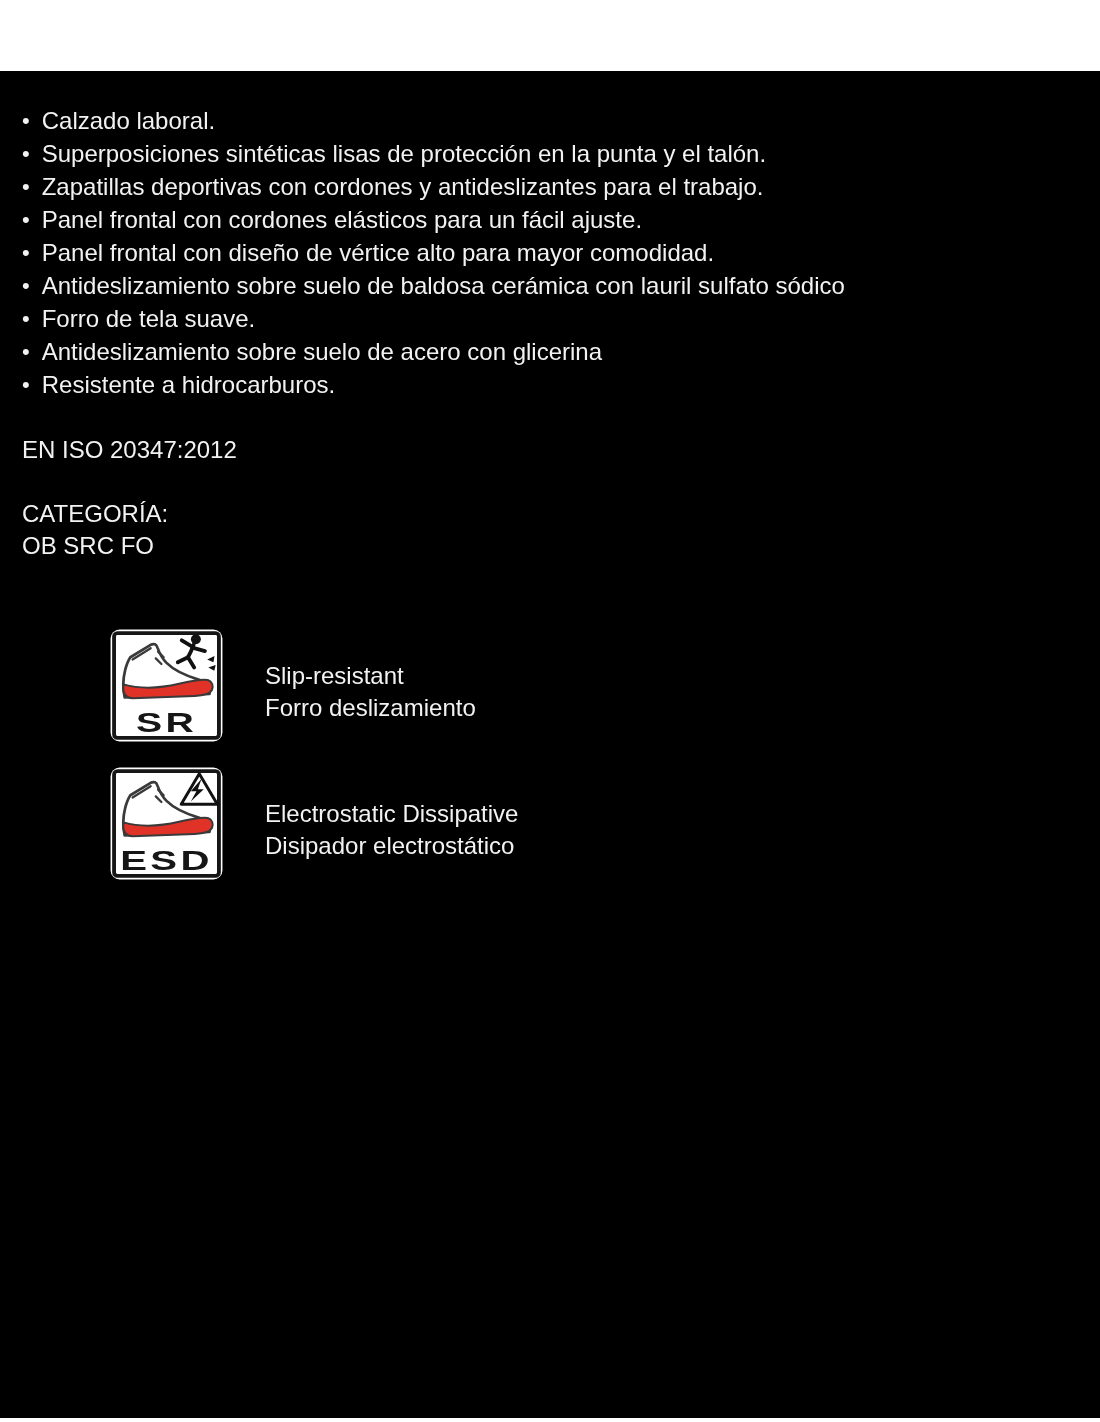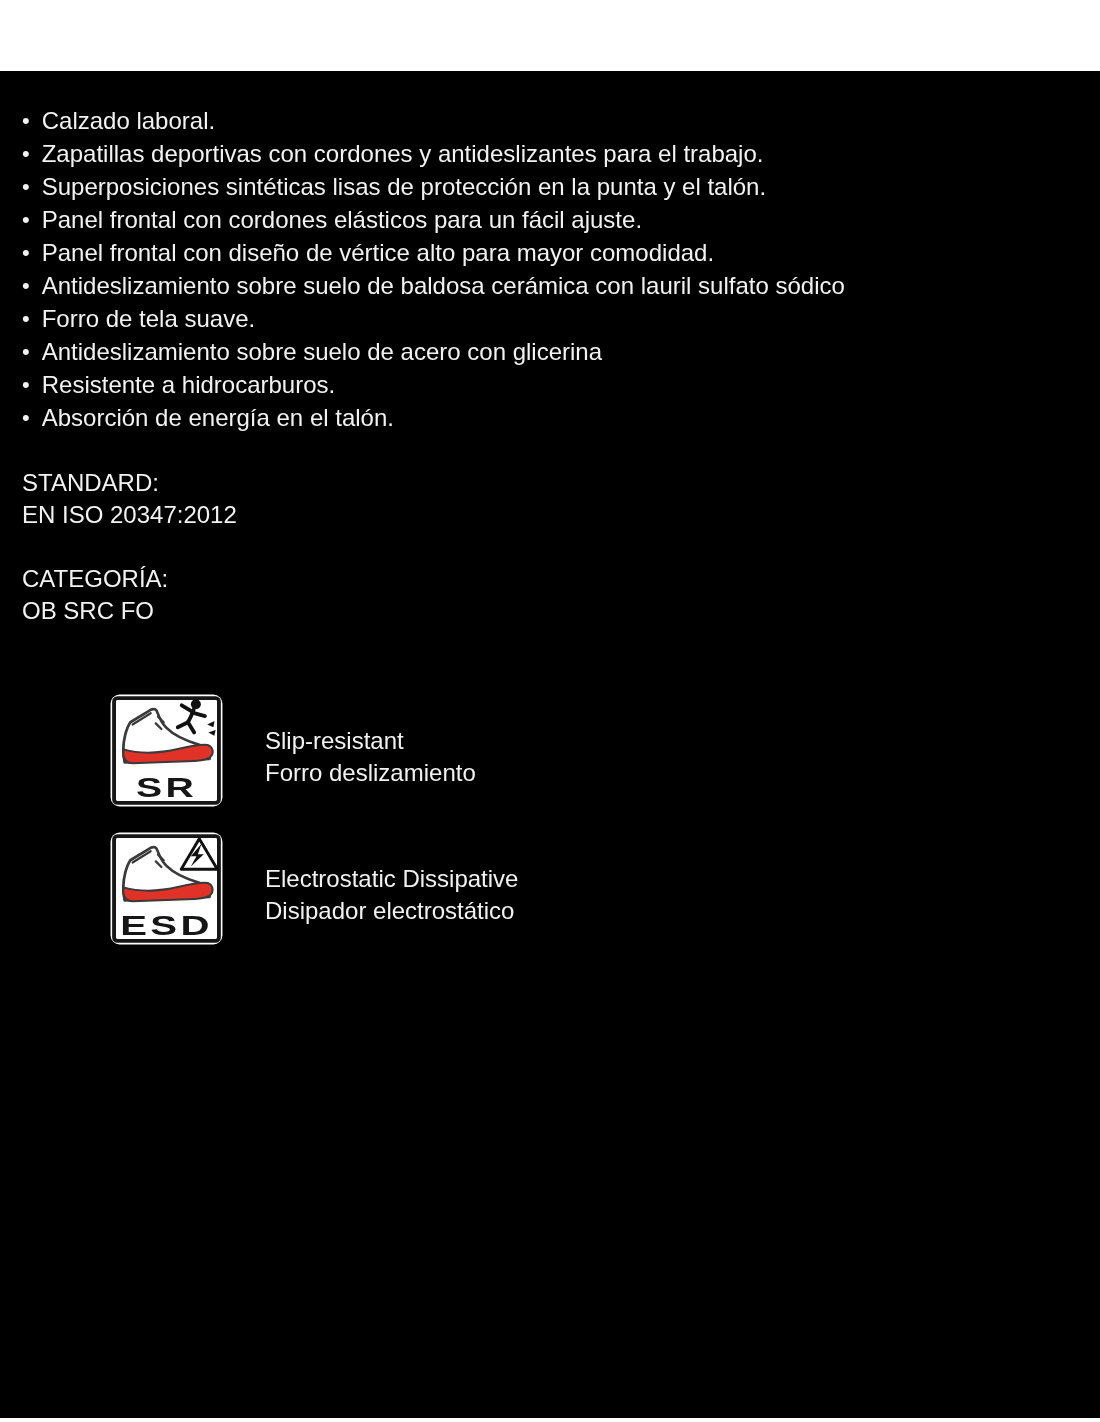--- a/index.html
+++ b/index.html
@@ -43,33 +43,31 @@
   .frame-rect { fill: none; stroke: #161616; stroke-width: 3.4; }
   .figure-stroke { fill: none; stroke: #111111; stroke-width: 3.4; stroke-linecap: round; }
 </style>
 </head>
 <body>
 
 <div class="panel">
 
   <div class="bullet-list">
     <p class="bullet">Calzado laboral.</p>
+    <p class="bullet">Superposiciones sintéticas lisas de protección en la punta y el talón.</p>
     <p class="bullet">Zapatillas deportivas con cordones y antideslizantes para el trabajo.</p>
-    <p class="bullet">Superposiciones sintéticas lisas de protección en la punta y el talón.</p>
     <p class="bullet">Panel frontal con cordones elásticos para un fácil ajuste.</p>
     <p class="bullet">Panel frontal con diseño de vértice alto para mayor comodidad.</p>
     <p class="bullet">Antideslizamiento sobre suelo de baldosa cerámica con lauril sulfato sódico</p>
     <p class="bullet">Forro de tela suave.</p>
     <p class="bullet">Antideslizamiento sobre suelo de acero con glicerina</p>
     <p class="bullet">Resistente a hidrocarburos.</p>
-    <p class="bullet">Absorción de energía en el talón.</p>
   </div>
 
   <div class="section">
-    <p>STANDARD:</p>
     <p>EN ISO 20347:2012</p>
   </div>
 
   <div class="section">
     <p>CATEGORÍA:</p>
     <p>OB SRC FO</p>
   </div>
 
   <div class="badges">
 

